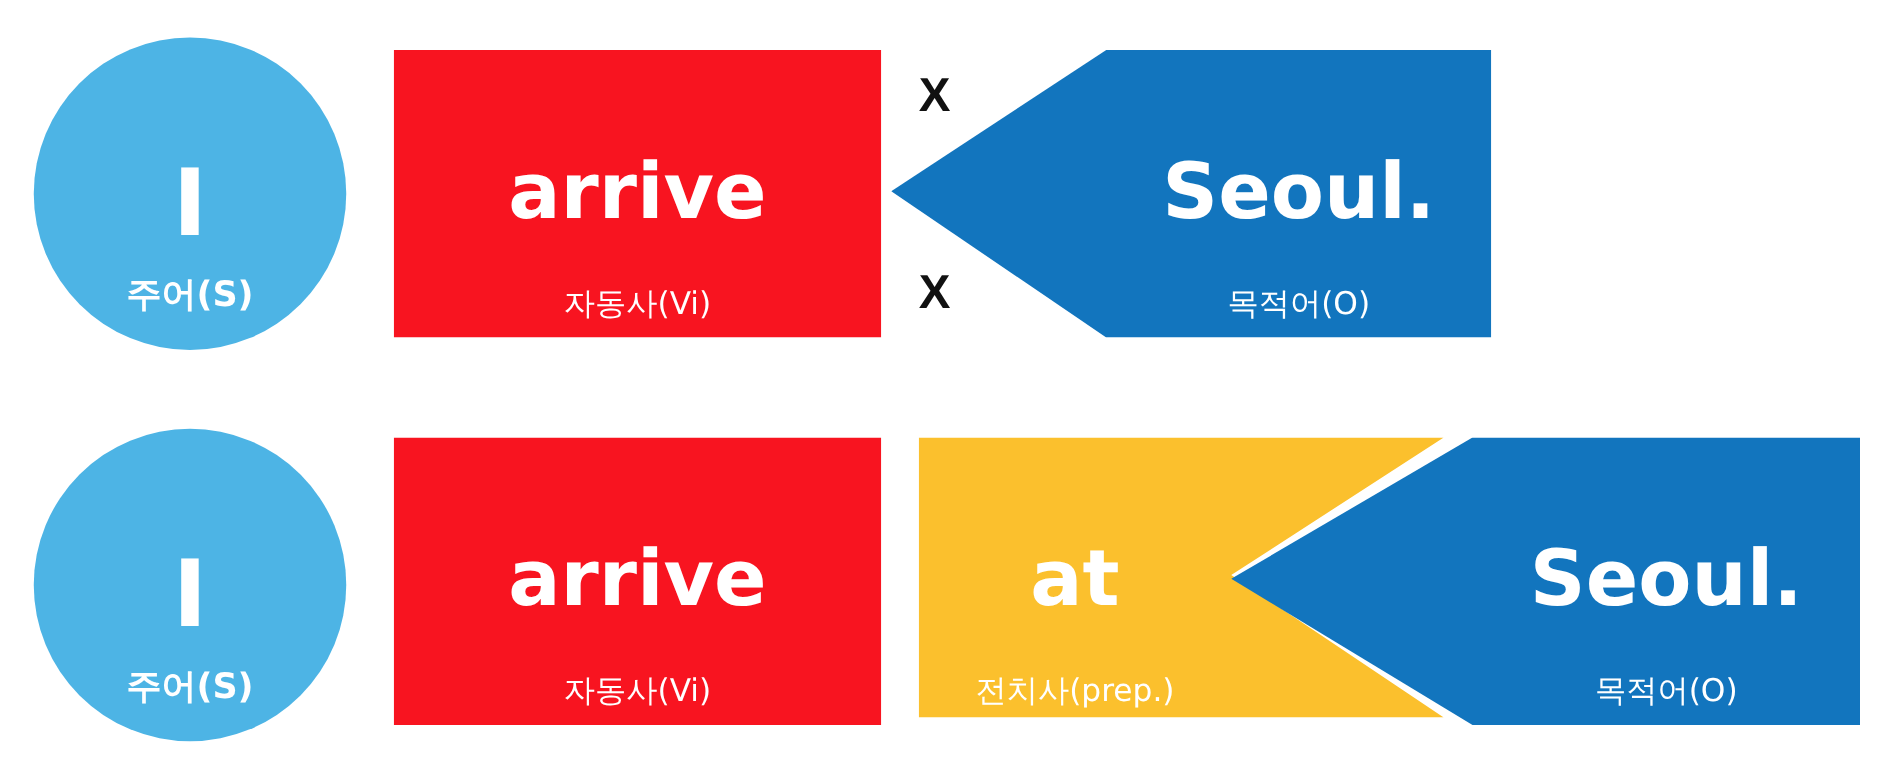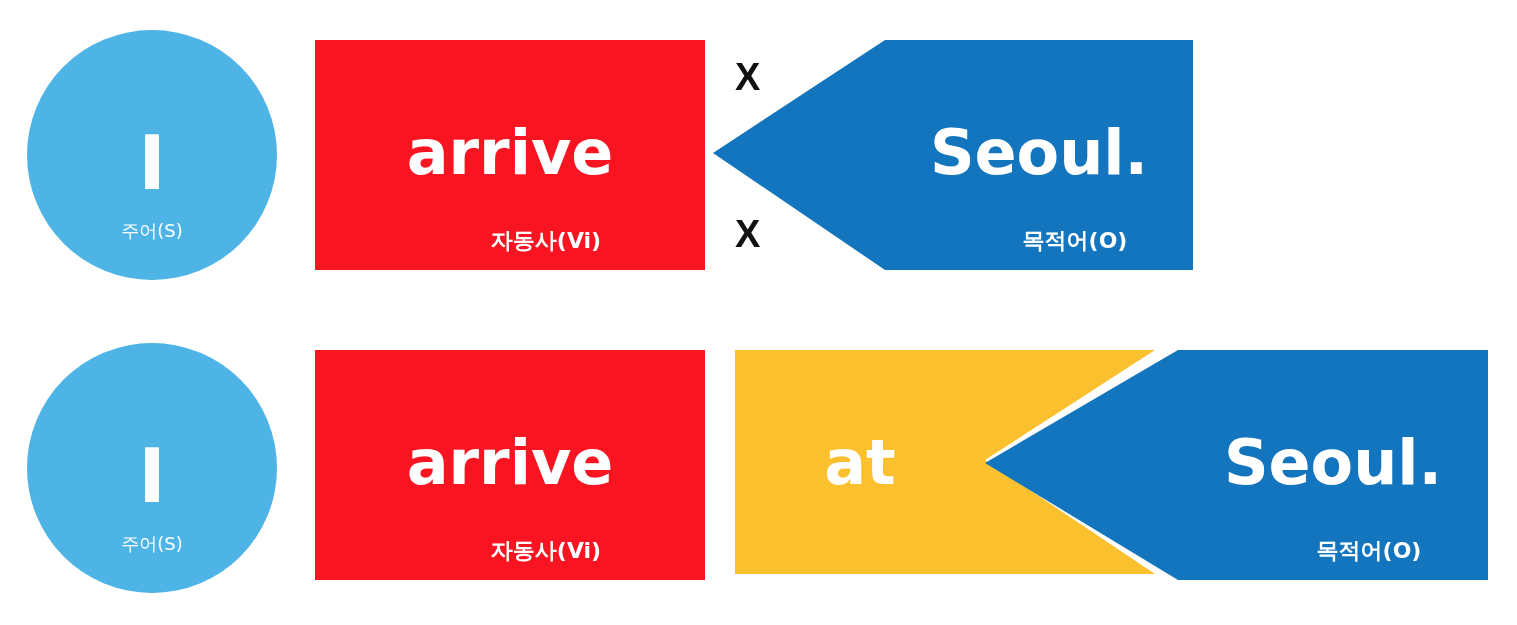--- a/index.html
+++ b/index.html
@@ -52,22 +52,22 @@
     line-height: 1;
     letter-spacing: 0;
   }
   .circle .sub {
     position: absolute;
     left: 0;
     right: 0;
     top: 192px;
     text-align: center;
     color: #ffffff;
-    font-size: 18px;
-    font-weight: 400;
+    font-size: 28px;
+    font-weight: 700;
     line-height: 1;
   }
 
   
   .shape {
     position: absolute;
   }
   .shape .svgwrap {
     position: absolute;
     left: 0;
@@ -82,26 +82,25 @@
     color: #ffffff;
     font-size: 62px;
     font-weight: 700;
     line-height: 1;
     text-align: center;
     white-space: nowrap;
   }
   .label-sub {
     position: absolute;
     color: #ffffff;
-    font-size: 22px;
-    font-weight: 700;
+    font-size: 25px;
+    font-weight: 400;
     line-height: 1;
     text-align: center;
     white-space: nowrap;
-    padding-left: 36px;
   }
 
   
   .xmark {
     position: absolute;
     color: #111111;
     font-size: 38px;
     font-weight: 700;
     line-height: 1;
     font-family: "Liberation Sans", sans-serif;
@@ -161,20 +160,21 @@
       <div class="label-sub" style="left:0; top:190px; width:390px;">자동사(Vi)</div>
     </div>
 
     <div class="shape" style="left:735px; top:37px; width:420px; height:224px;">
       <div class="svgwrap">
         <svg viewBox="0 0 420 230" preserveAspectRatio="none" aria-hidden="true">
           <polygon points="0,0 420,0 250,113 420,230 0,230" fill="#FBC02D"></polygon>
         </svg>
       </div>
       <div class="label-big" style="left:0; top:82px; width:250px;">at</div>
+      <div class="label-sub" style="left:0; top:190px; width:250px;">전치사(prep.)</div>
     </div>
 
     <div class="shape" style="left:985px; top:37px; width:503px; height:230px;">
       <div class="svgwrap">
         <svg viewBox="0 0 503 230" preserveAspectRatio="none" aria-hidden="true">
           <polygon points="0,113 193,0 503,0 503,230 193,230" fill="#1275BE"></polygon>
         </svg>
       </div>
       <div class="label-big" style="left:193px; top:82px; width:310px;">Seoul.</div>
       <div class="label-sub" style="left:193px; top:190px; width:310px;">목적어(O)</div>

